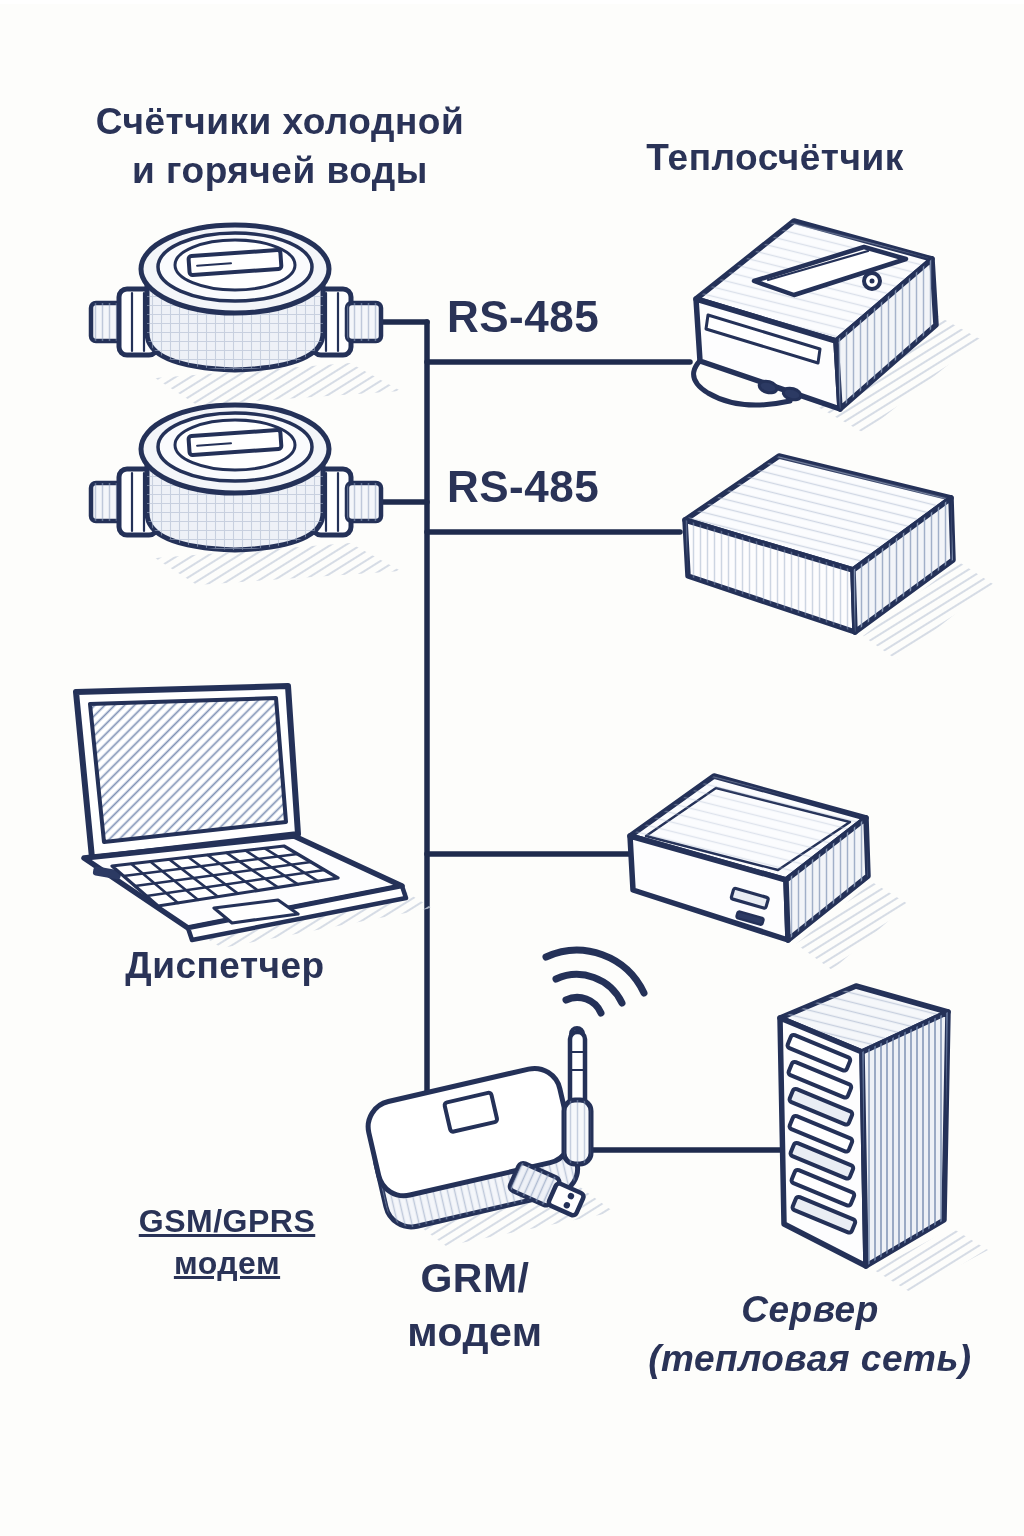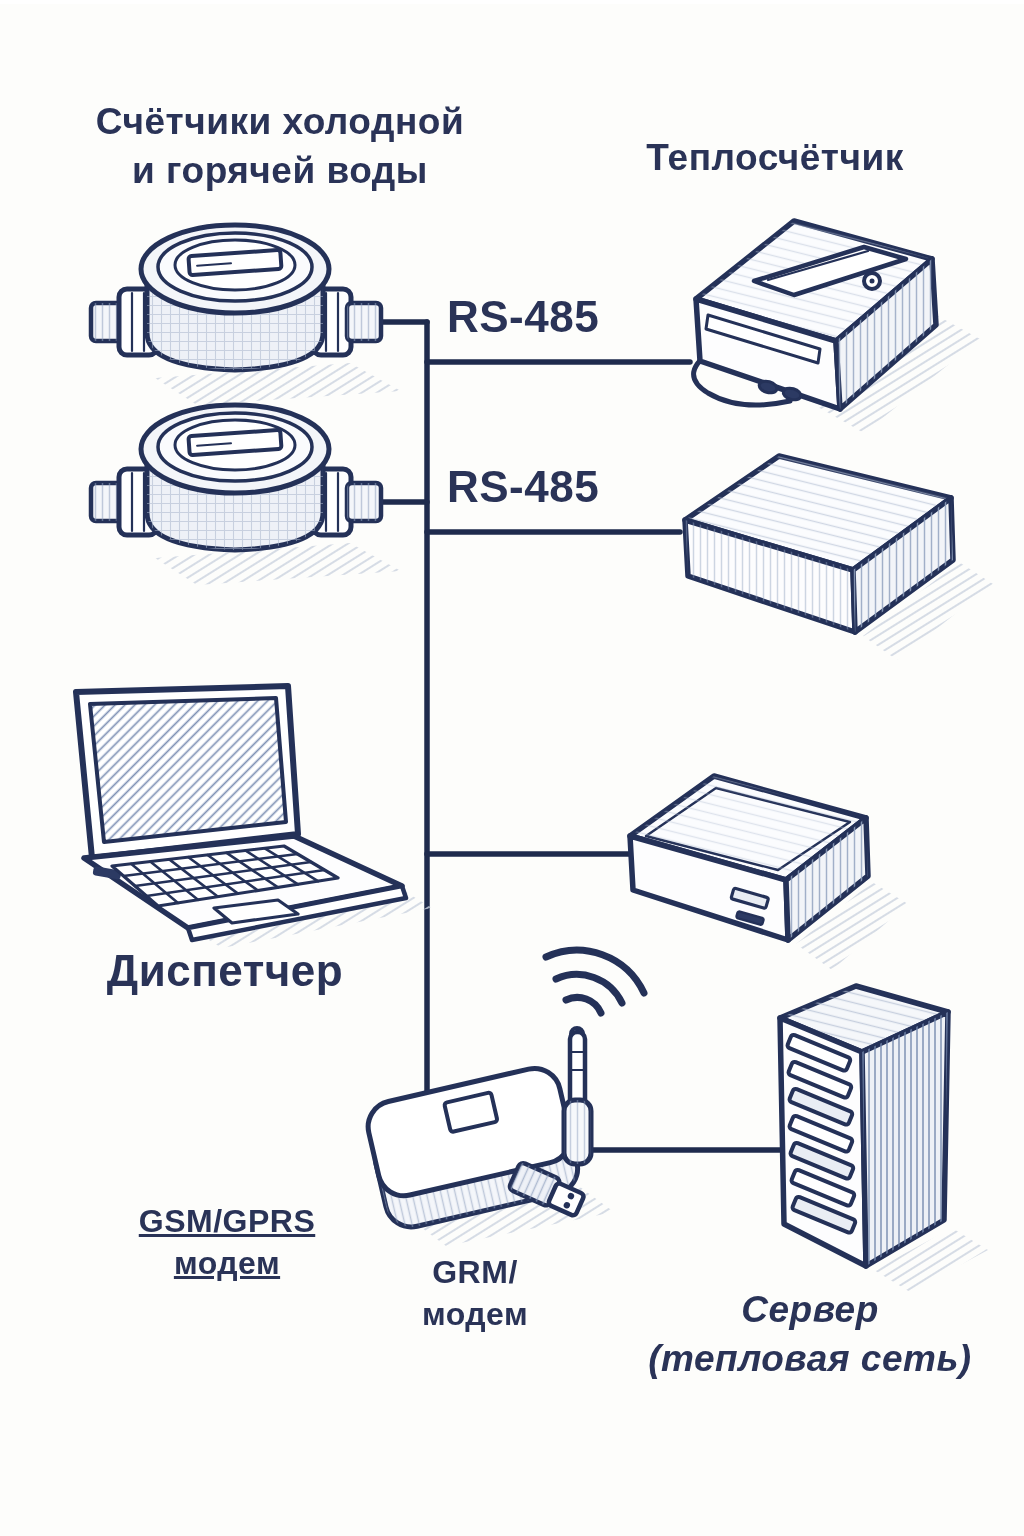--- a/index.html
+++ b/index.html
@@ -20,23 +20,23 @@
     white-space:pre-line;
     line-height:1.32;
     letter-spacing:0.5px;
     z-index:3;
   }
   .lbl-water  {left:30px;  top:94px;   width:500px; font-size:37px;}
   .lbl-heat   {left:580px; top:130px;  width:390px; font-size:37px;}
   .lbl-rs1    {left:447px; top:284px;  width:240px; font-size:44px; text-align:left;}
   .lbl-rs2    {left:447px; top:454px;  width:240px; font-size:44px; text-align:left;}
   .lbl-power  {left:515px; top:630px;  width:470px; font-size:36px; line-height:1.42;}
-  .lbl-disp   {left:70px;  top:938px;  width:310px; font-size:44px;}
+  .lbl-disp   {left:70px;  top:938px;  width:310px; font-size:37px;}
   .lbl-gsm    {left:72px;  top:1196px; width:310px; font-size:32px;text-decoration:underline;}
-  .lbl-grm    {left:360px; top:1247px; width:230px; font-size:32px;}
+  .lbl-grm    {left:360px; top:1247px; width:230px; font-size:41px;}
   .lbl-server {left:625px; top:1282px; width:370px; font-size:37px;font-style:italic;}
 </style>
 </head>
 <body>
 
 <div id="canvas">
 
   <svg id="scene" width="1024" height="1536" viewBox="0 0 1024 1536">
     <defs>
 

